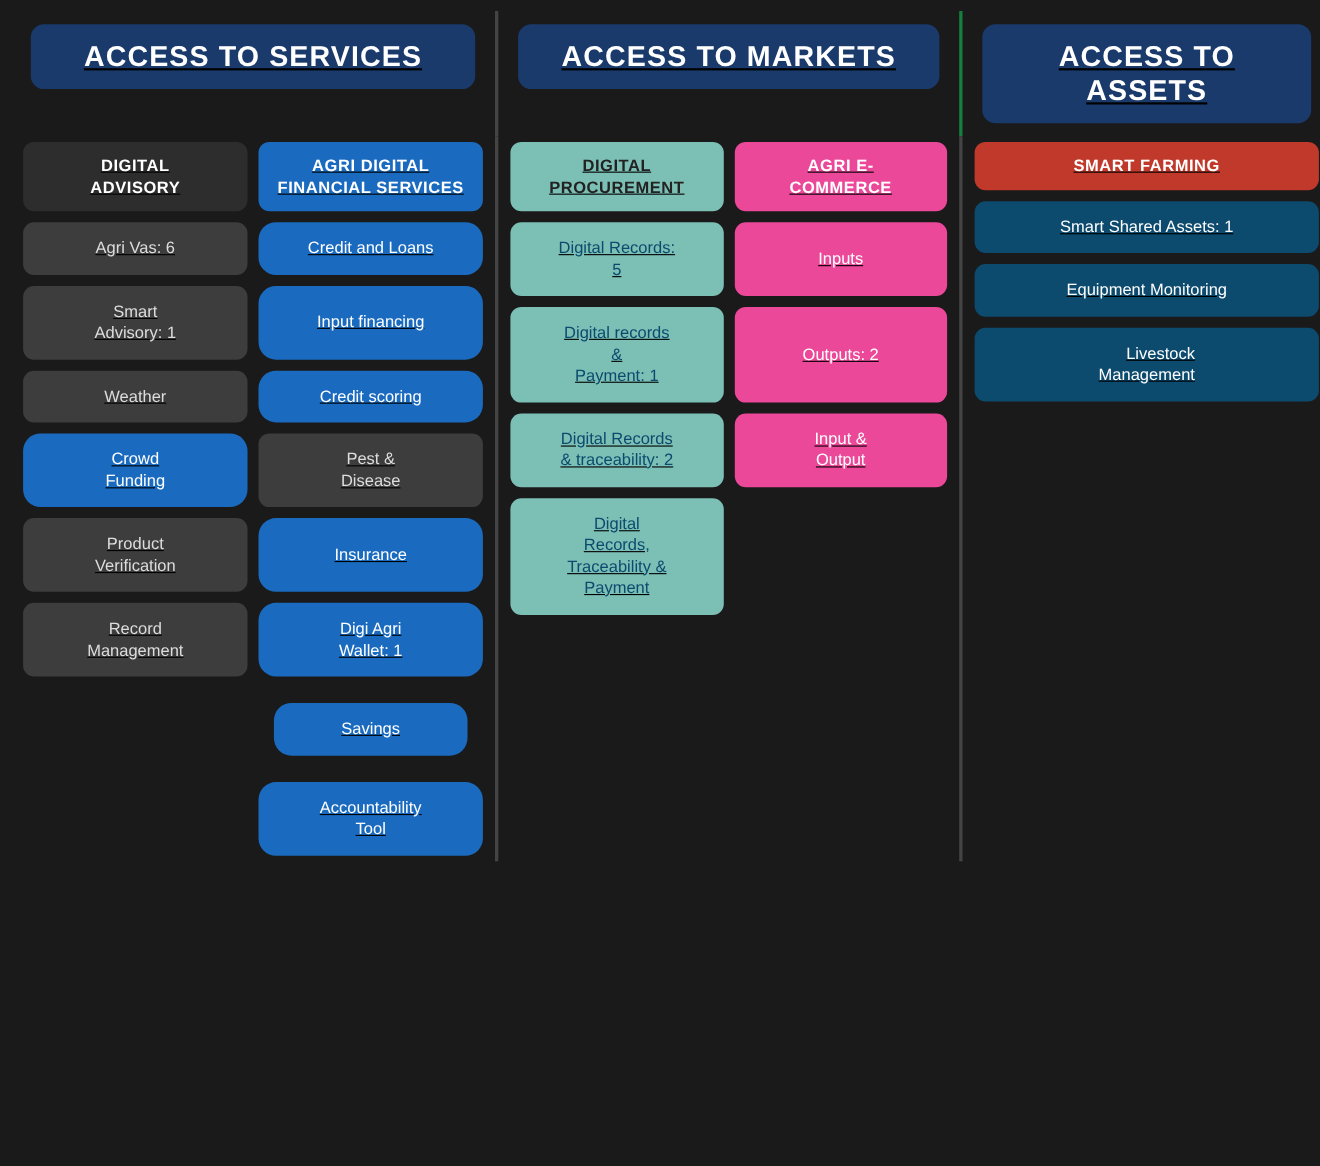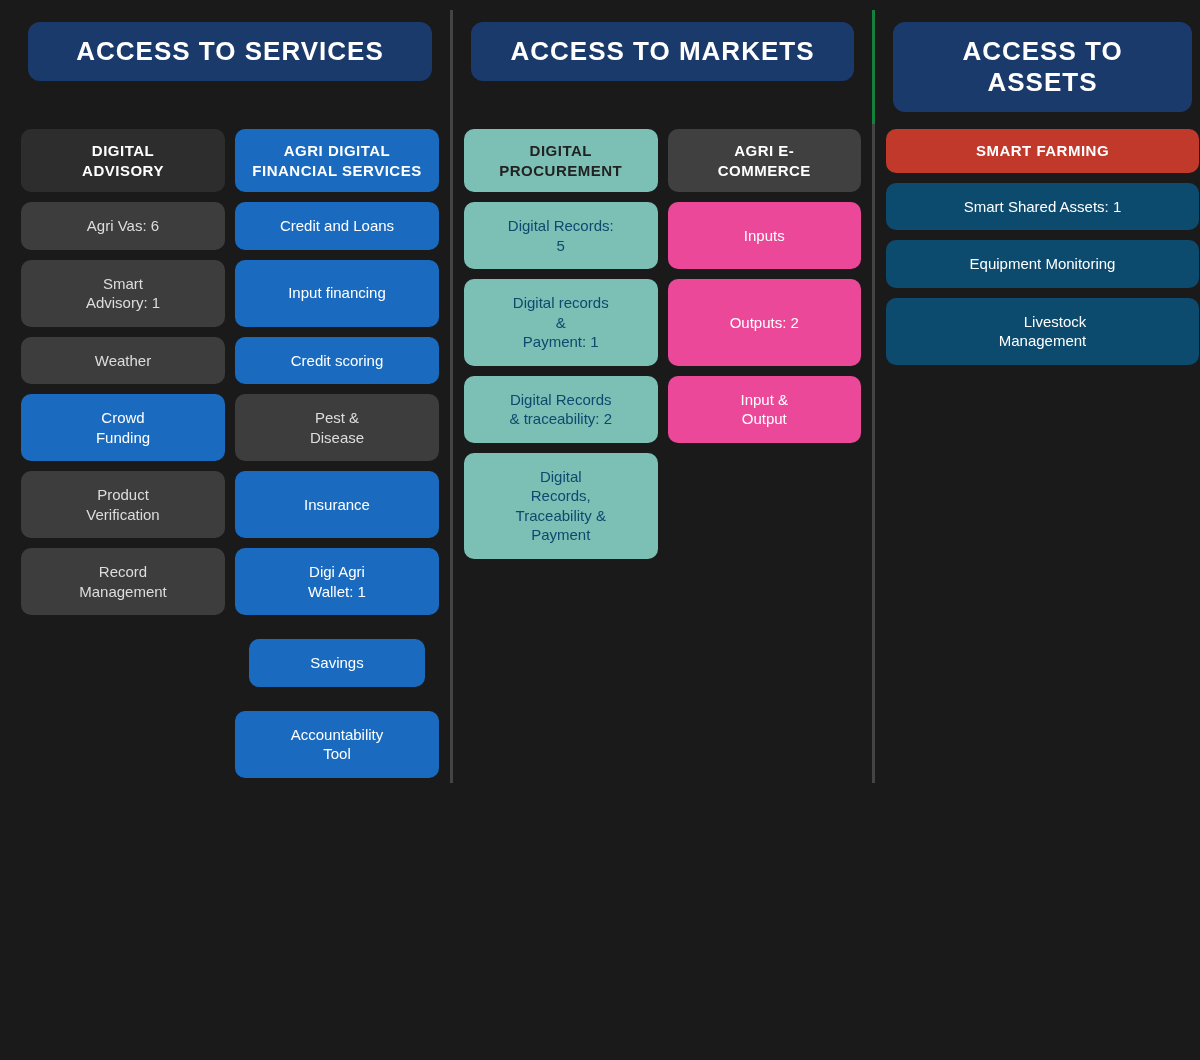--- a/index.html
+++ b/index.html
@@ -37,47 +37,47 @@
       font-size: 15px;
       text-transform: uppercase;
       color: white;
       margin: 5px;
       letter-spacing: 0.5px;
       line-height: 1.3;
     }
     .sub-header-dark { background: #2d2d2d; }
     .sub-header-blue { background: #1a6bbf; }
     .sub-header-teal-light { background: #7bbfb5; color: #222; }
-    .sub-header-teal-dark  { background: #404040; }
+    .sub-header-teal-dark  { background: #ec4899; }
     .sub-header-red        { background: #c0392b; }
 
     
     .card {
       border-radius: 10px;
       padding: 14px 10px;
       text-align: center;
       font-size: 15px;
       font-weight: 500;
       margin: 5px;
       line-height: 1.3;
       color: white;
       display: flex;
       align-items: center;
       justify-content: center;
     }
     .card-dark  { background: #3d3d3d; color: #ddd; }
-    .card-blue  { background: #1a6bbf; }
+    .card-blue  { background: #1a6bbf; border-radius: 16px; }
     .card-teal-light { background: #7bbfb5; color: #0c4a6e; }
     .card-teal-dark  { background: #ec4899; }
     .card-red        { background: #0c4a6e; text-align: right; }
   </style>
 </head>
 <body>
 
-<div style="display: grid; grid-template-columns: 440px 425px 335px; width: 1180px; margin: 0 auto;">
+<div style="display: grid; grid-template-columns: 440px 425px 335px; width: 1180px; margin: 0 auto; text-decoration: underline;">
 
   <div style="padding: 6px 12px;">
     <div class="section-header header-services">ACCESS TO SERVICES</div>
   </div>
   <div style="padding: 6px 12px; border-left: 3px solid #444; border-right: 3px solid #15803d;">
     <div class="section-header header-markets">ACCESS TO MARKETS</div>
   </div>
   <div style="padding: 6px 12px;">
     <div class="section-header header-assets">ACCESS TO ASSETS</div>
   </div>

